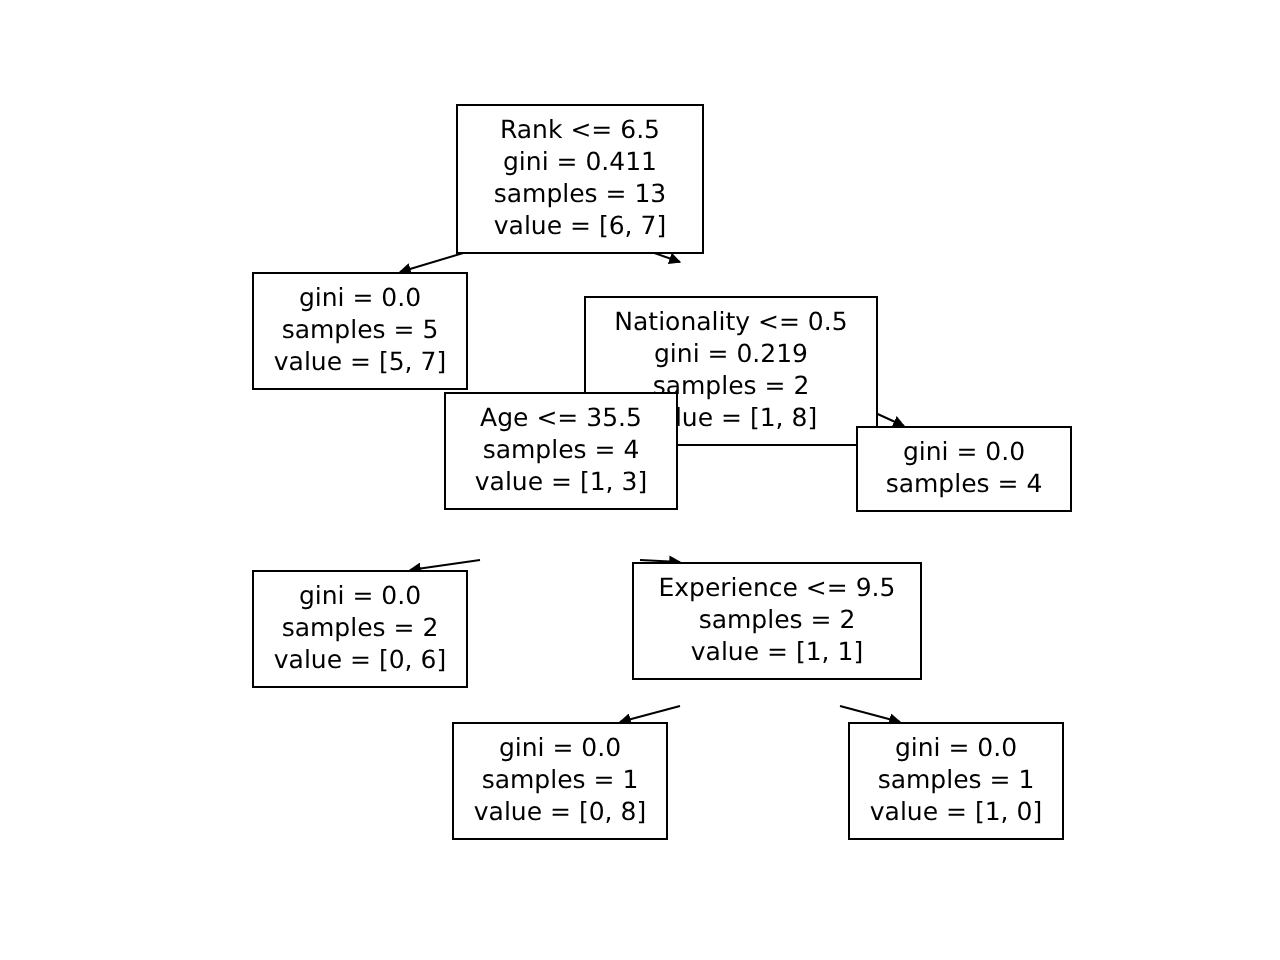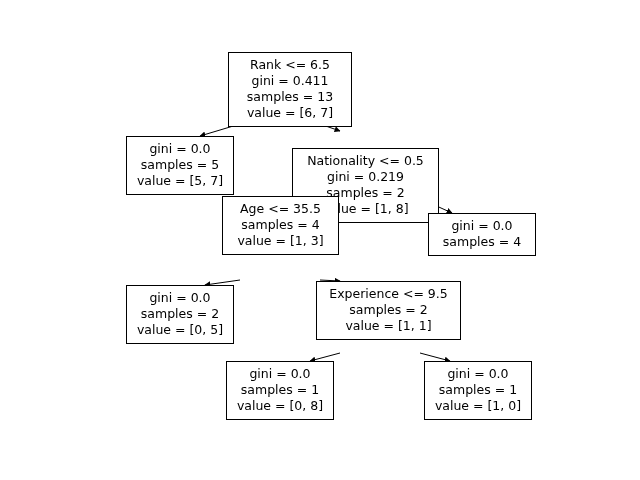--- a/index.html
+++ b/index.html
@@ -87,21 +87,21 @@
   </div>
 
   <div class="node" style="left:428px; top:213px; width:108px;">
     <span class="line">gini = 0.0</span>
     <span class="line">samples = 4</span>
   </div>
 
   <div class="node" style="left:126px; top:285px; width:108px;">
     <span class="line">gini = 0.0</span>
     <span class="line">samples = 2</span>
-    <span class="line">value = [0, 5]</span>
+    <span class="line">value = [0, 6]</span>
   </div>
 
   <div class="node" style="left:305px; top:281px; width:145px;margin-left:11px;">
     <span class="line">Experience &lt;= 9.5</span>
     <span class="line">samples = 2</span>
     <span class="line">value = [1, 1]</span>
   </div>
 
   <div class="node" style="left:226px; top:361px; width:108px;">
     <span class="line">gini = 0.0</span>

